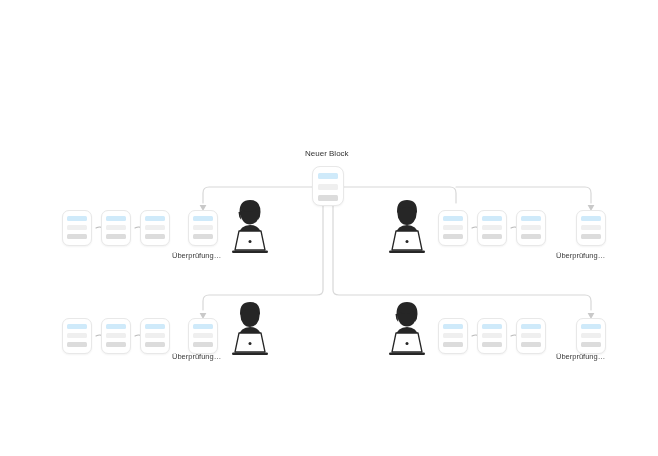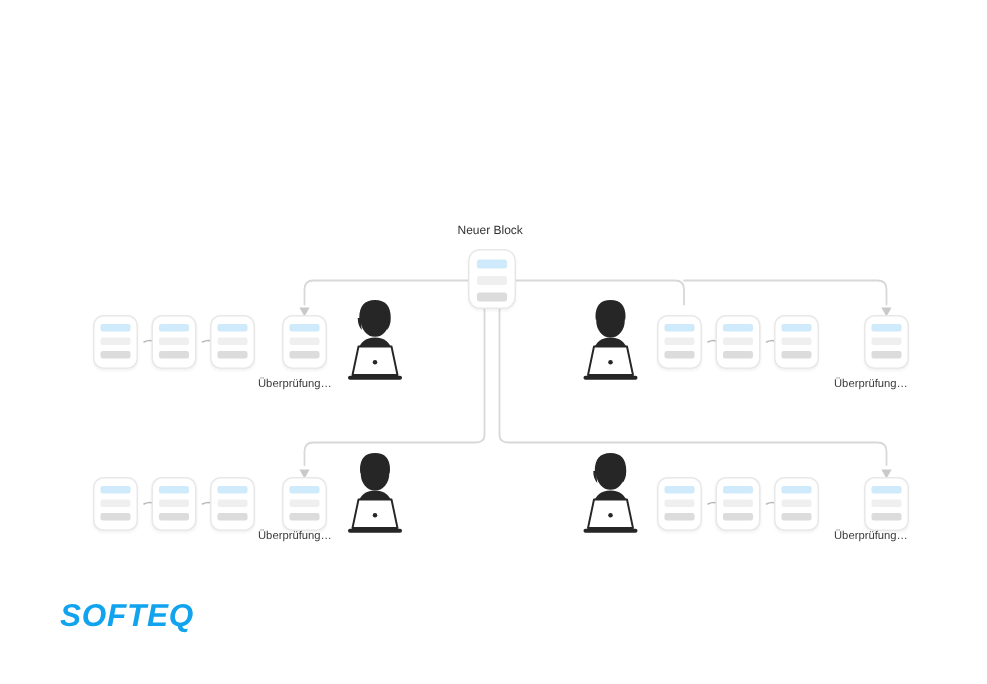--- a/index.html
+++ b/index.html
@@ -302,15 +302,14 @@
     </div>
     <div class="card" style="left:576px; top:318px;">
       <div class="bar b1"></div>
       <div class="bar b2"></div>
       <div class="bar b3"></div>
     </div>
     <div class="node-label" style="left:556px; top:352px;">Überprüfung…</div>
 
   </div>
 
-  <div class="logo">SOFTEQ</div>
 
 </div>
 
 </body></html>

